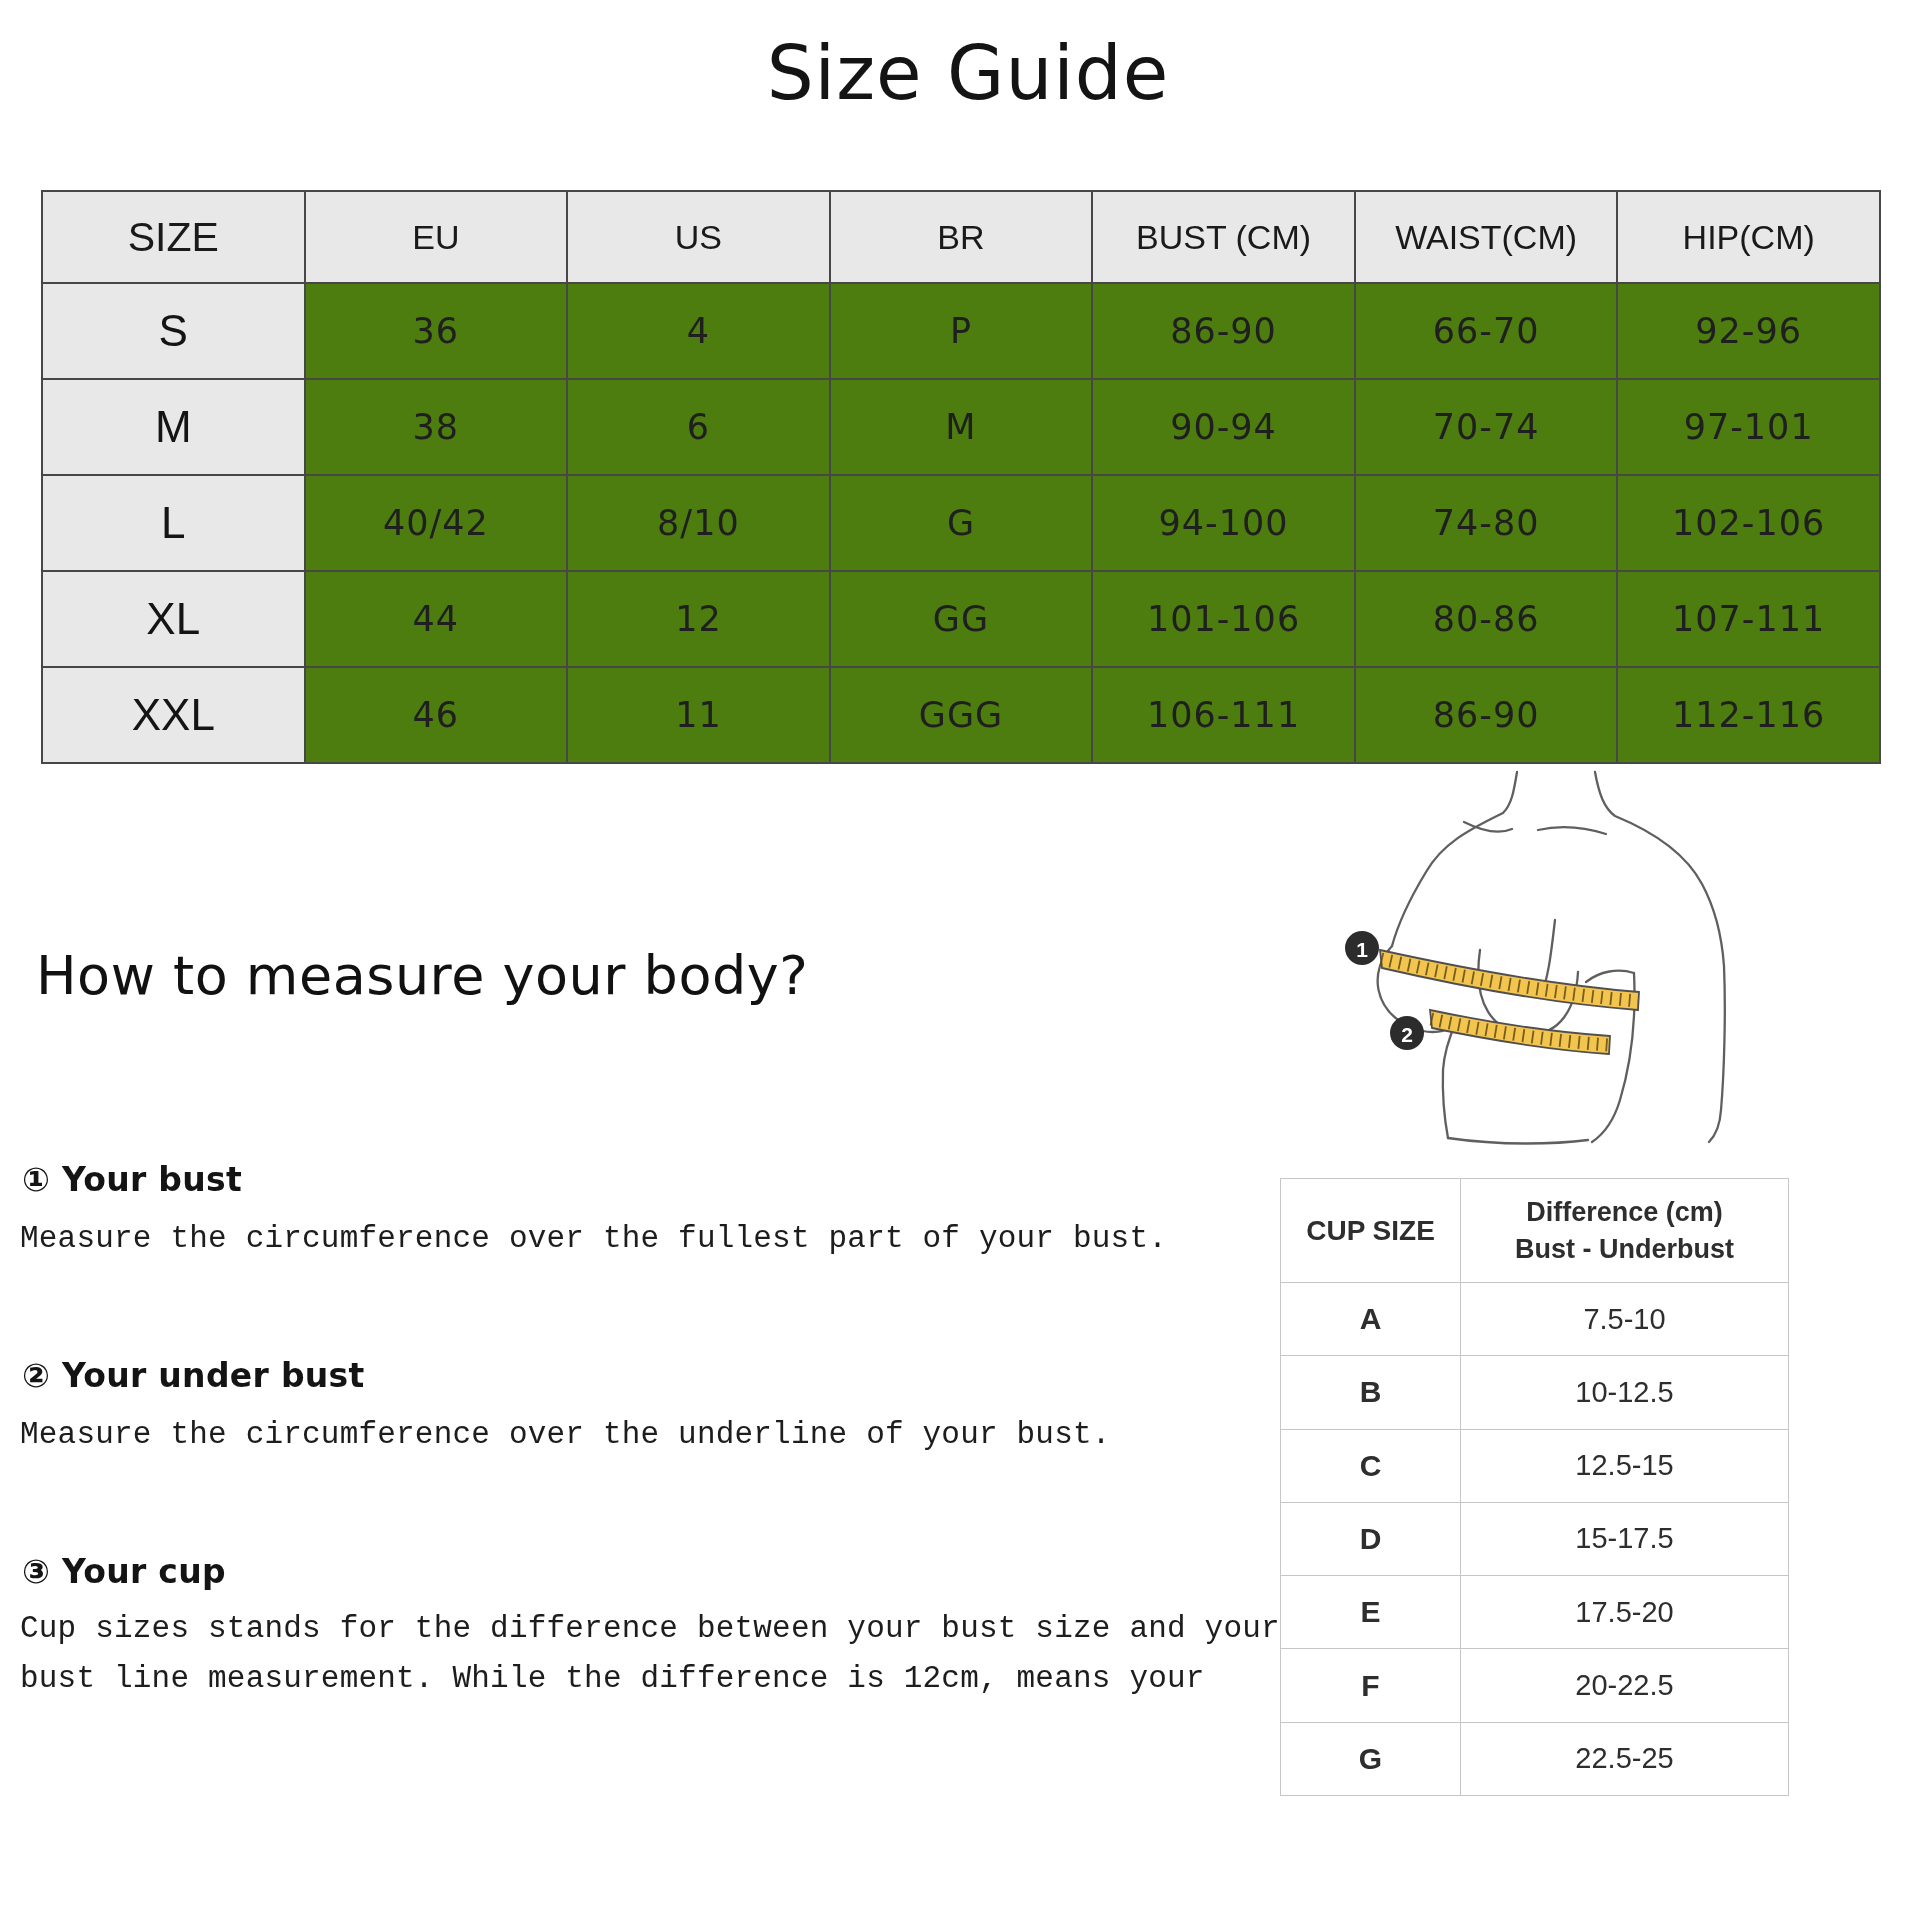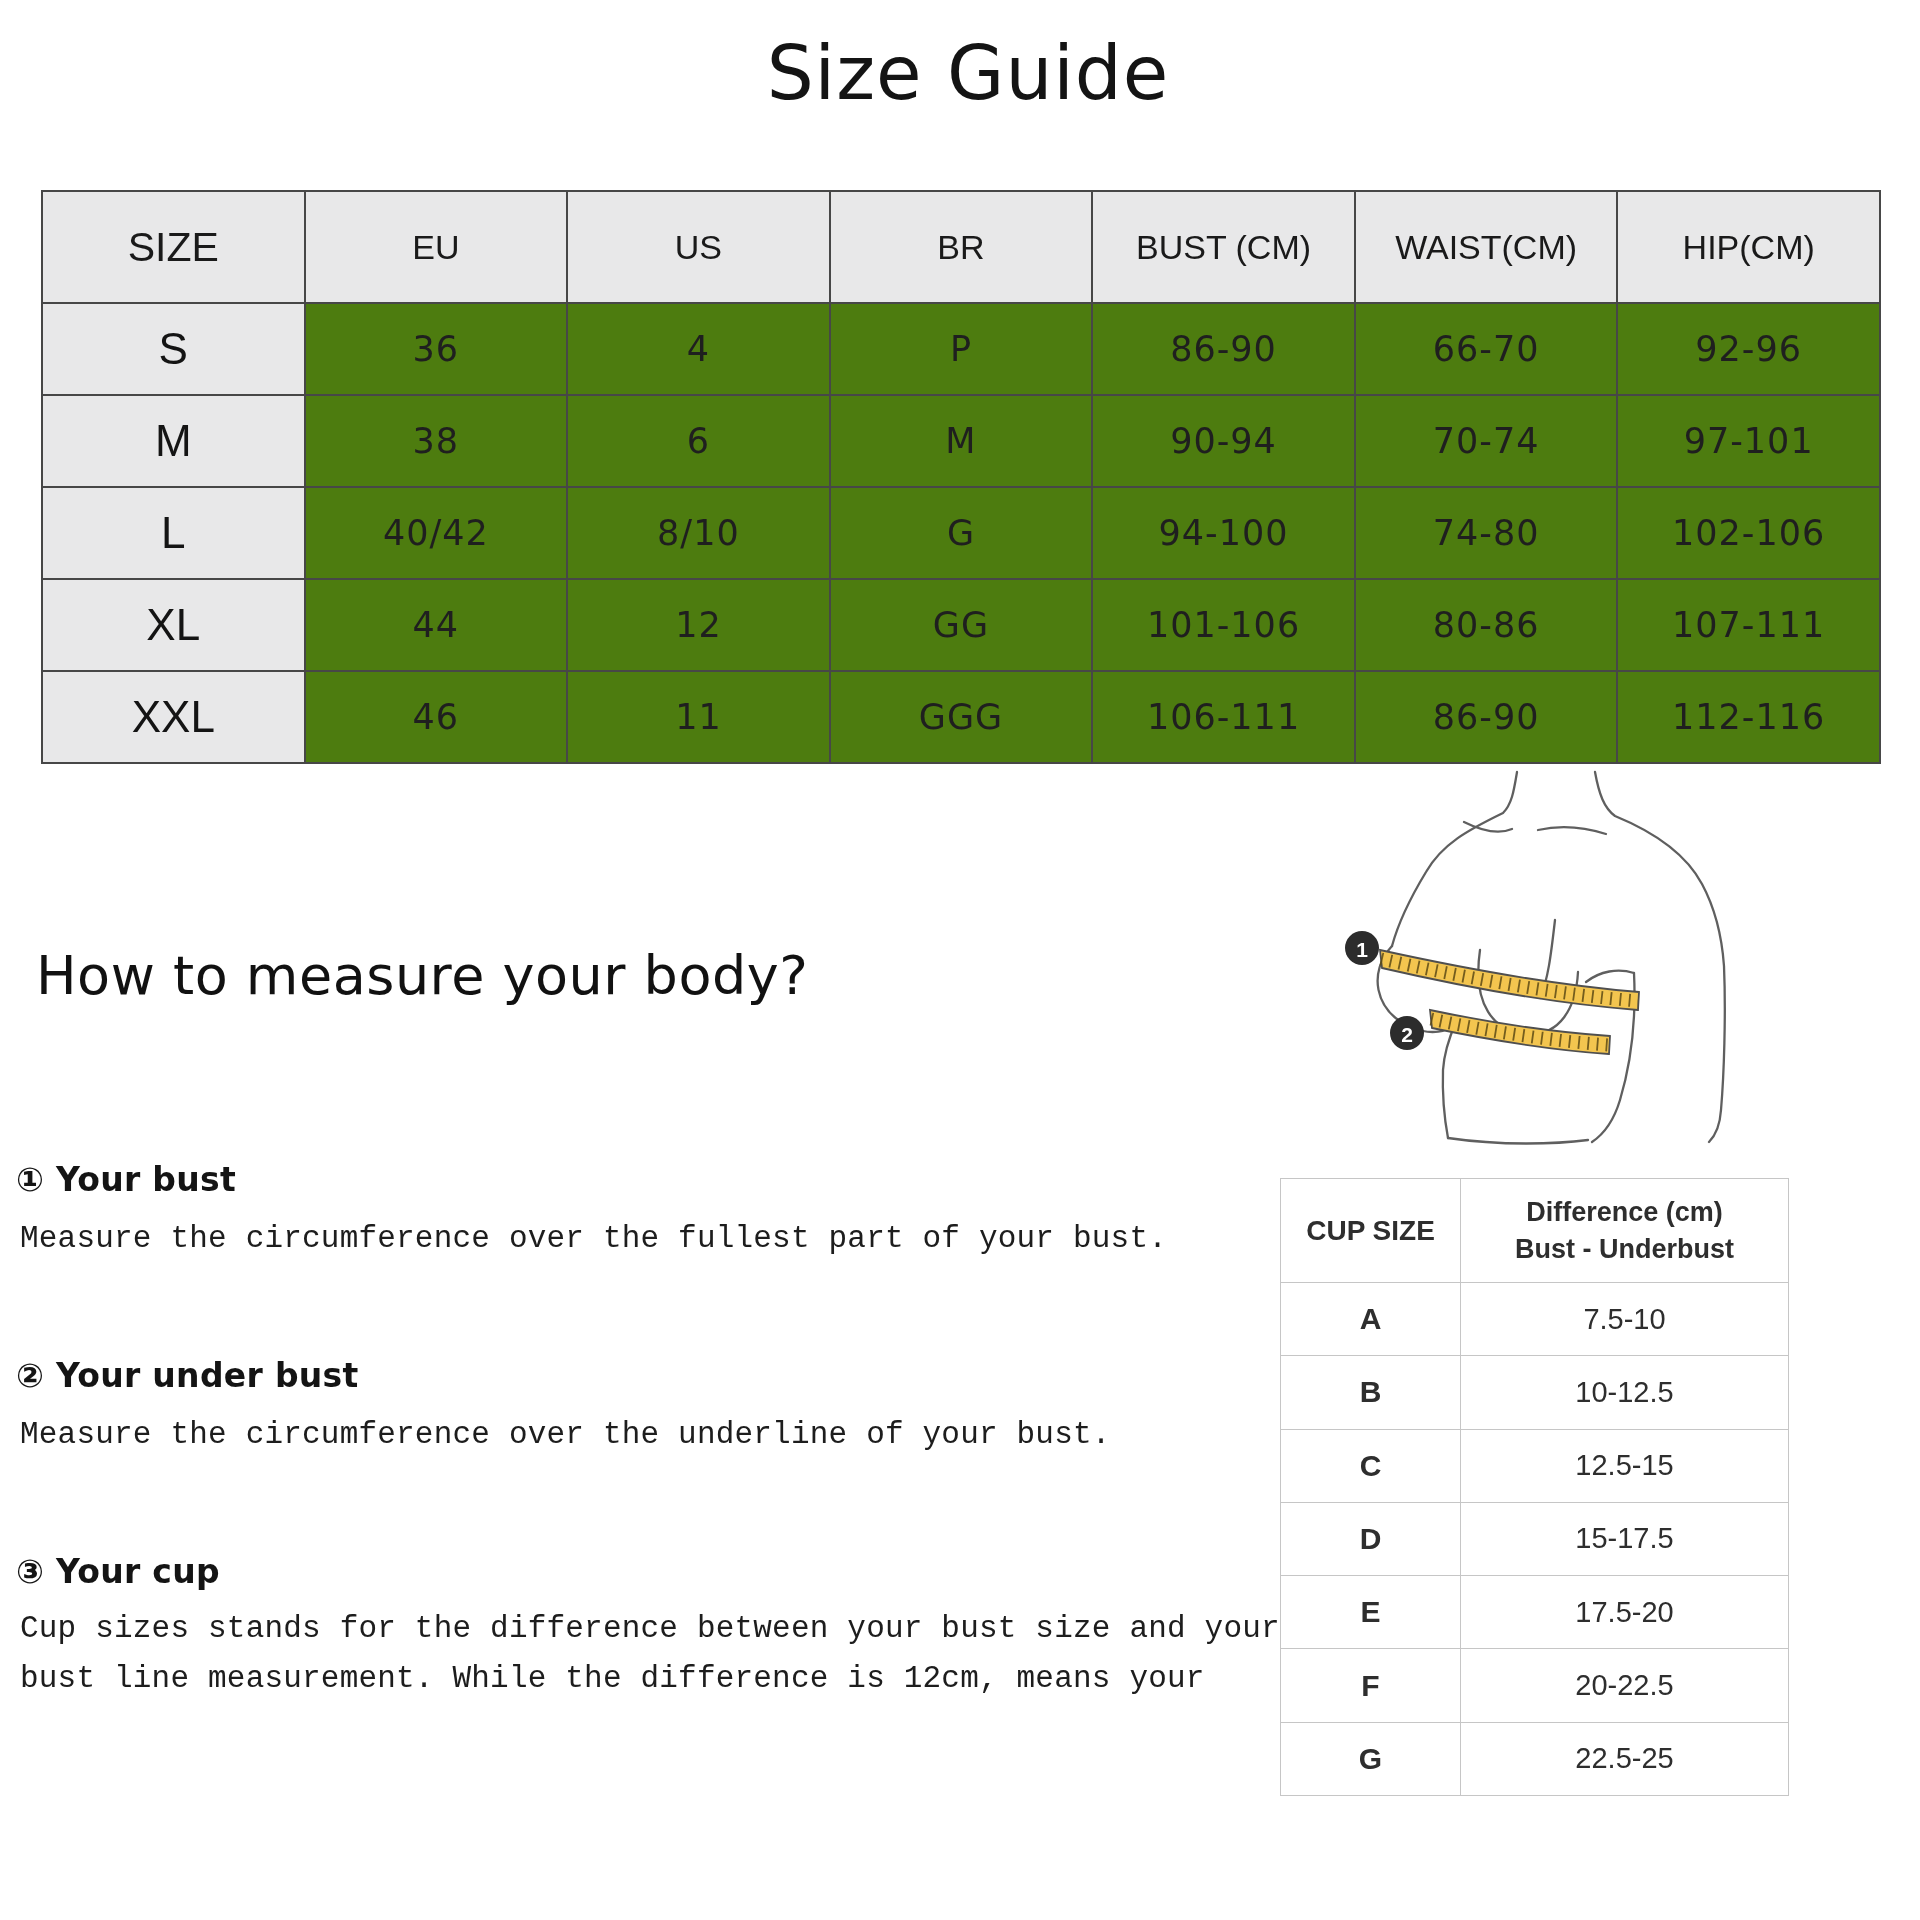--- a/index.html
+++ b/index.html
@@ -16,32 +16,32 @@
   .size-table{
     position:absolute;left:41px;top:190px;width:1840px;height:574px;
     border-collapse:collapse;table-layout:fixed;
   }
   .size-table td,.size-table th{
     border:2px solid #474747;text-align:center;vertical-align:middle;
     padding:0;font-weight:normal;
   }
   .size-table .hdr{background:#e8e8e9;font-family:"Liberation Sans",sans-serif;font-size:34px;color:#1a1a1a;}
   .size-table .hdr-size{font-size:41px;}
-  .size-table tr.header-row{height:112px;}
+  .size-table tr.header-row{height:92px;}
   .size-table .rowlabel{
     background:#e8e8e9;font-family:"Liberation Sans",sans-serif;
     font-size:44px;color:#141414;
   }
   .size-table .cell{font-size:35px;letter-spacing:1px;color:#1f1f1f;background:#4d7c0f;}
   
   .howto-heading{
     position:absolute;left:36px;top:944px;font-size:54px;color:#111111;letter-spacing:.5px;
   }
   .section-title{
-    position:absolute;left:16px;font-size:33px;font-weight:bold;color:#141414;letter-spacing:.3px;
+    position:absolute;left:22px;font-size:33px;font-weight:bold;color:#141414;letter-spacing:.3px;
   }
   .section-body{
     position:absolute;left:20px;font-size:31px;color:#1d1d1d;line-height:50px;letter-spacing:.2px;font-family:Liberation Mono, monospace;
   }
   .st-1{top:1160px;} .sb-1{top:1214px;}
   .st-2{top:1356px;} .sb-2{top:1410px;}
   .st-3{top:1552px;} .sb-3{top:1604px;}
   
   .measure-figure{position:absolute;left:1328px;top:770px;width:416px;height:380px;}
   

